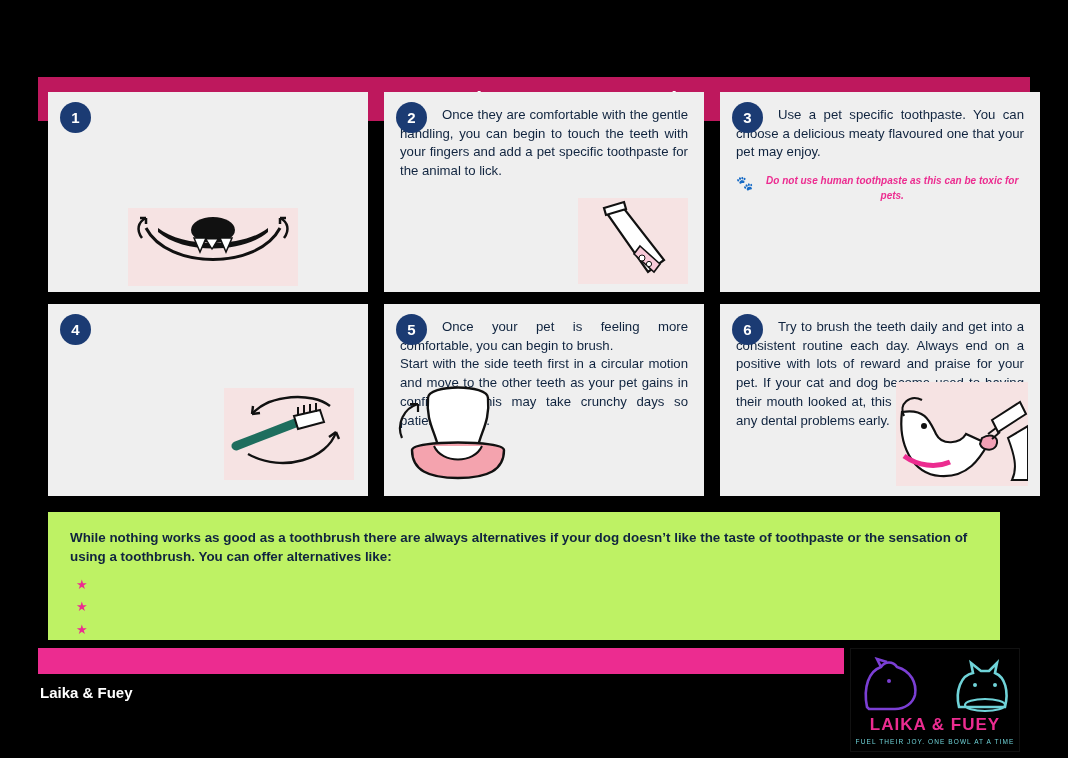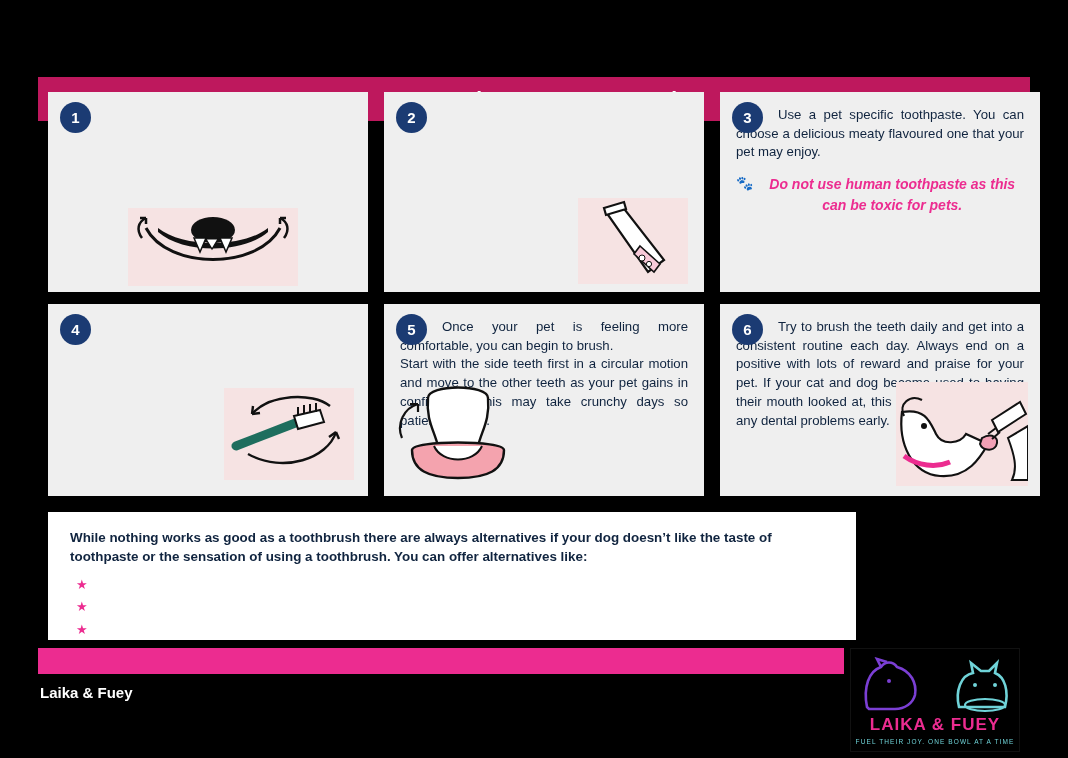--- a/index.html
+++ b/index.html
@@ -74,42 +74,42 @@
     align-items: flex-start;
   }
   .warn .paw {
     color: #EC2C90;
     font-size: 14px;
     line-height: 1.3;
     flex: 0 0 auto;
   }
   .warn .warn-text {
     color: #EC2C90;
-    font-size: 14px;
+    font-size: 10px;
     font-weight: bold;
     font-style: italic;
     line-height: 1.45;
     text-align: center;
   }
 
   
   .illus { position: absolute; }
 
   .illus-teeth { left: 80px; bottom: 6px; width: 170px; height: 78px; }
   .illus-tube  { right: 16px; bottom: 8px; width: 110px; height: 86px; background: #F6E3E3; }
   .illus-brush { right: 14px; bottom: 16px; width: 130px; height: 92px; background: #F6E3E3; }
   .illus-tooth { left: 14px; bottom: 6px; width: 120px; height: 110px; }
   .illus-dog   { right: 12px; bottom: 10px; width: 132px; height: 104px; background: #F6E3E3; }
 
   
   .alts {
     position: absolute;
     left: 48px; top: 512px;
-    width: 808px; height: 128px;
-    background: #ffffff;
+    width: 952px; height: 128px;
+    background: #bef264;
     padding: 16px 22px;
   }
   .alts-head {
     font-size: 13.4px;
     font-weight: bold;
     color: #10243F;
     line-height: 1.45;
     margin-bottom: 8px;
   }
   .alt-item {
@@ -183,20 +183,21 @@
         <path d="M78 31 L84 41 L90 31 Z" fill="#fff" stroke="#111" stroke-width="1.2"></path>
         <path d="M14 30 C8 22 10 14 18 10" fill="none" stroke="#111" stroke-width="2.5"></path>
         <path d="M18 10 l-6 0 m6 0 l0 6" fill="none" stroke="#111" stroke-width="2.5"></path>
         <path d="M156 30 C162 22 160 14 152 10" fill="none" stroke="#111" stroke-width="2.5"></path>
         <path d="M152 10 l6 0 m-6 0 l0 6" fill="none" stroke="#111" stroke-width="2.5"></path>
       </svg>
     </div>
 
     <div class="card">
       <div class="badge">2</div>
+      <div class="card-text indent-1">Once they are comfortable with the gentle handling, you can begin to touch the teeth with your fingers and add a pet specific toothpaste for the animal to lick.</div>
       <svg class="illus illus-tube" viewBox="0 0 110 86">
         <rect x="0" y="0" width="110" height="86" fill="#F6E3E3"></rect>
         <path d="M28 14 L44 8 L86 62 L70 74 Z" fill="#ffffff" stroke="#111" stroke-width="2.2"></path>
         <path d="M26 10 L46 4 L48 11 L28 17 Z" fill="#ffffff" stroke="#111" stroke-width="2.2"></path>
         <path d="M62 48 L82 66 L76 74 L56 56 Z" fill="#F7C9D8" stroke="#111" stroke-width="1.6"></path>
         <circle cx="64" cy="60" r="3" fill="#fff" stroke="#111" stroke-width="1"></circle>
         <circle cx="71" cy="66" r="2.6" fill="#fff" stroke="#111" stroke-width="1"></circle>
       </svg>
     </div>
 

